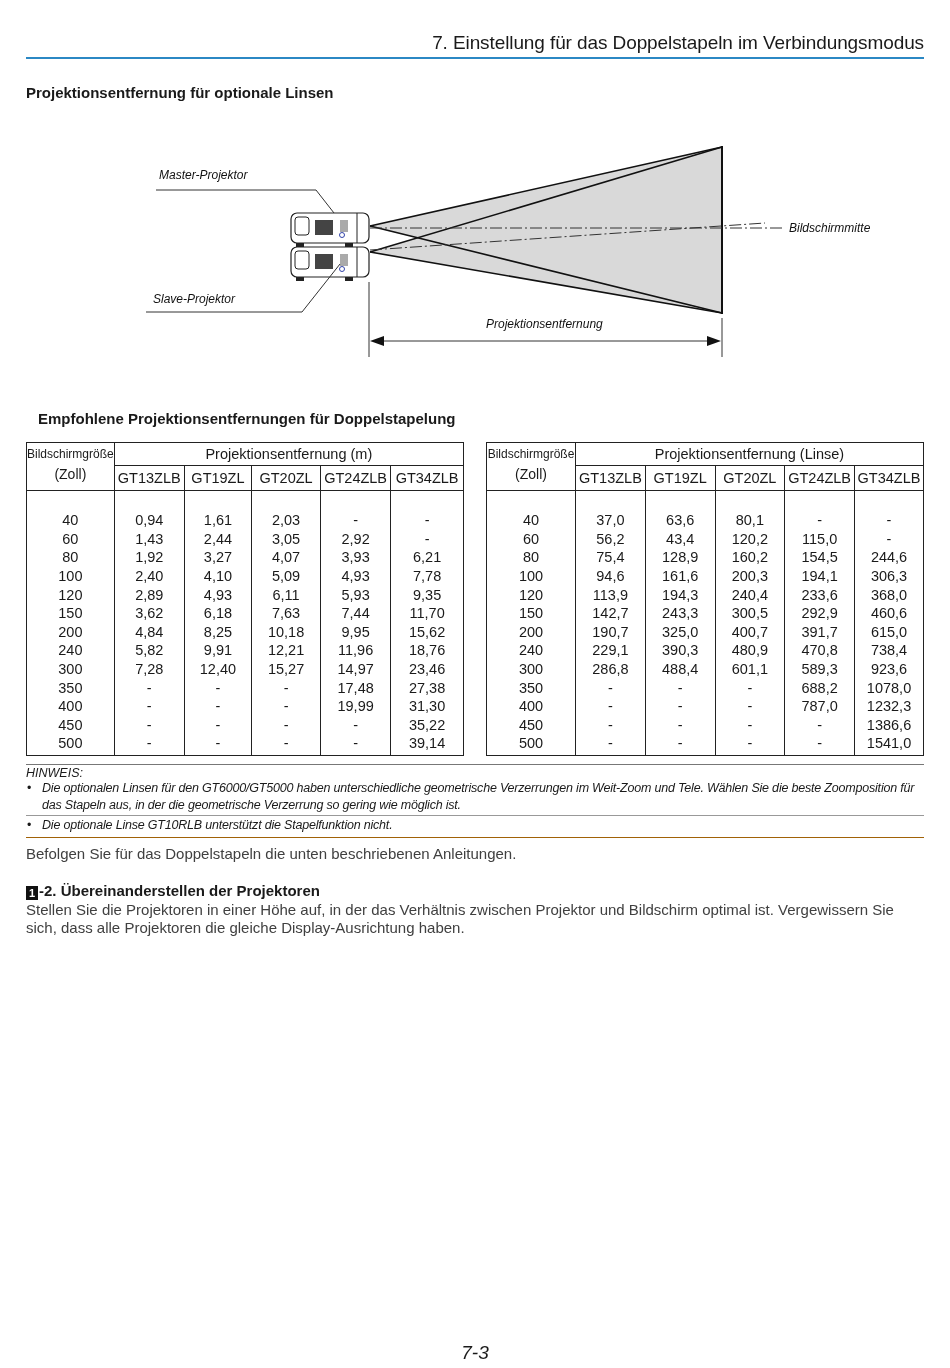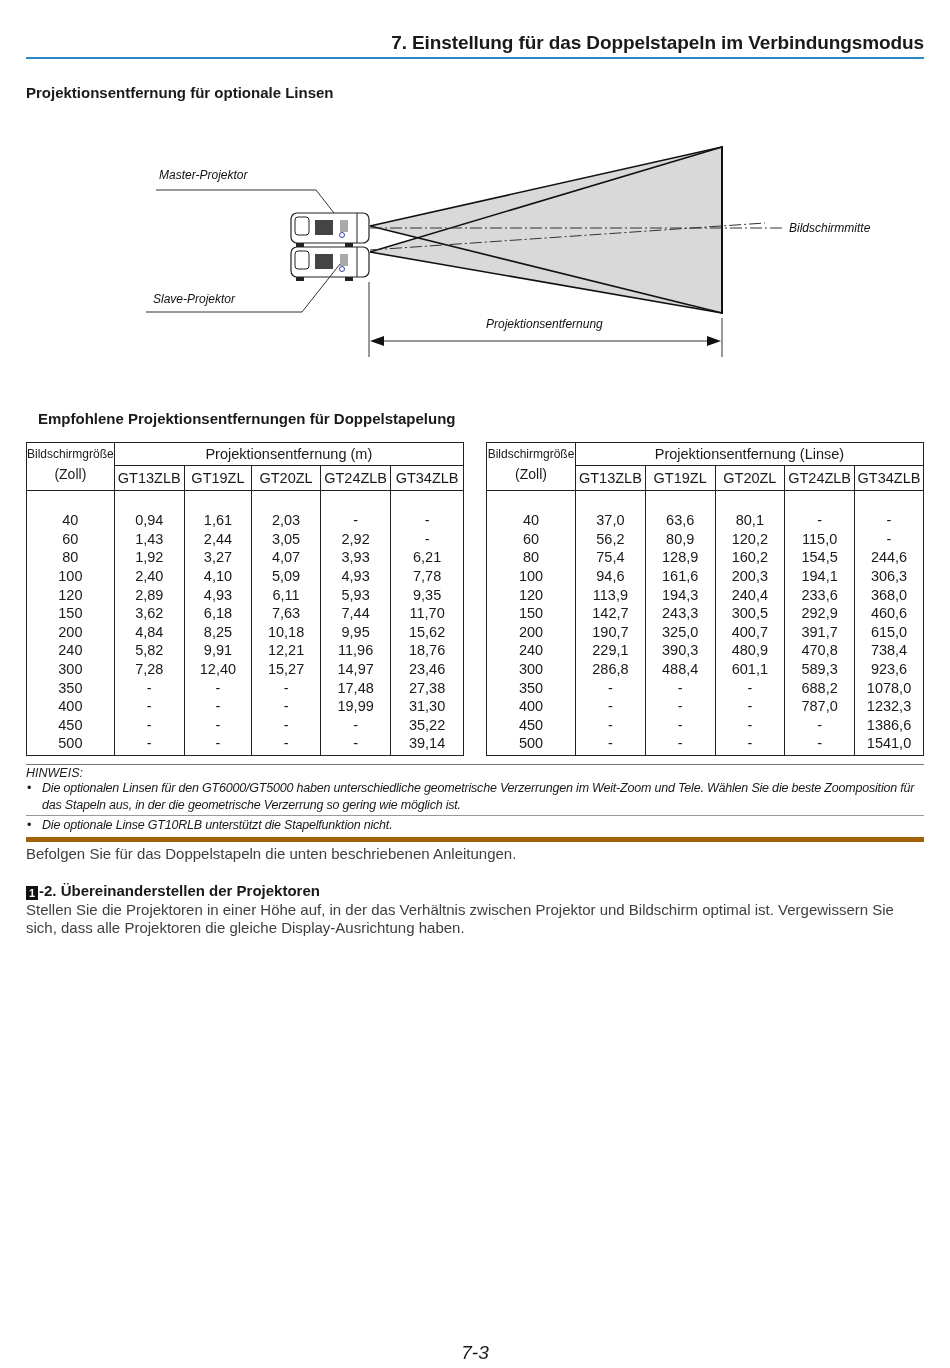--- a/index.html
+++ b/index.html
@@ -1,37 +1,37 @@
 <!DOCTYPE html>
 <html><head>
 <meta charset="utf-8">
 <style>
   html, body { margin: 0; padding: 0; background: #ffffff; }
   body { width: 950px; height: 1368px; position: relative; overflow: hidden;
          font-family: "Liberation Sans", "DejaVu Sans", sans-serif; color: #1a1a1a; }
   .page-header { position: absolute; left: 26px; right: 26px; top: 30px; height: 30px; }
-  .page-title { position: absolute; right: 0; top: 2px; font-size: 19px; font-weight: bold; letter-spacing: -0.1px; }
+  .page-title { position: absolute; right: 0; top: 2px; font-size: 19px; font-weight: normal; letter-spacing: -0.1px; }
   .header-rule { position: absolute; left: 0; right: 0; top: 27px; height: 2px; background: #2b88c4; }
   .section-heading { position: absolute; left: 26px; font-size: 15px; font-weight: bold; }
   .diagram { position: absolute; left: 0; top: 130px; width: 950px; height: 240px; }
   .diagram svg { position: absolute; left: 0; top: 0; }
   .dlabel { position: absolute; font-size: 12px; font-style: italic; color: #111; white-space: nowrap; }
 
   table.dist { position: absolute; top: 442px; border-collapse: collapse; font-size: 14.5px; }
   table.dist td, table.dist th { padding: 0; text-align: center; font-weight: normal; }
   table.dist .hdr-size { font-family: "Liberation Sans Narrow", "Liberation Sans", sans-serif; font-size: 12px; line-height: 14px; vertical-align: top; padding-top: 4px; border: 1px solid #222; border-bottom: 1.5px solid #222; }
   table.dist .hdr-size .unit { font-size: 14px; display: block; margin-top: 6px; }
   table.dist .hdr-main { height: 22px; border: 1px solid #222; font-size: 14.5px; margin-left: 6px; }
   table.dist .hdr-model { height: 24px; border: 1px solid #222; border-bottom: 1.5px solid #222; font-size: 14.5px; }
   table.dist tbody td { height: 18.6px; line-height: 18px; border-left: 1px solid #222; border-right: 1px solid #222; }
   table.dist tbody tr:first-child td { padding-top: 20px; }
   table.dist tbody tr:last-child td { border-bottom: 1.5px solid #222; padding-bottom: 2px; }
   table.dist { border: 1.5px solid #222; }
 
-  .note-box { position: absolute; left: 26px; right: 26px; top: 764px; border-top: 1px solid #777; border-bottom: 5px solid #a16207; padding: 1px 0 3px 0; }
+  .note-box { position: absolute; left: 26px; right: 26px; top: 764px; border-top: 1px solid #777; border-bottom: 1px solid #a16207; padding: 1px 0 3px 0; }
   .note-title { font-size: 12.5px; font-style: italic; line-height: 14px; }
   .note-item { font-size: 12.5px; font-style: italic; line-height: 17px; position: relative; padding-left: 16px; letter-spacing: -0.2px; }
   .note-item .bullet { position: absolute; left: 1px; top: 0; font-style: normal; }
   .note-sep { border-top: 1px solid #999; margin: 1px 0 1px 0; }
 
   .body-text { position: absolute; left: 26px; right: 26px; font-size: 15px; line-height: 18px; color: #404040; }
   .step-heading { position: absolute; left: 26px; top: 882px; font-size: 15px; font-weight: bold; }
   .step-badge { display: inline-block; width: 12px; height: 14px; background: #111; color: #fff; font-size: 11px; line-height: 14px; text-align: center; vertical-align: -1px; margin-right: 1px; }
   .page-number { position: absolute; left: 0; right: 0; top: 1342px; text-align: center; font-size: 19px; font-style: italic; }
 </style>
@@ -262,21 +262,21 @@
         <td>40</td>
         <td>37,0</td>
         <td>63,6</td>
         <td>80,1</td>
         <td>-</td>
         <td>-</td>
       </tr>
       <tr>
         <td>60</td>
         <td>56,2</td>
-        <td>80,9</td>
+        <td>43,4</td>
         <td>120,2</td>
         <td>115,0</td>
         <td>-</td>
       </tr>
       <tr>
         <td>80</td>
         <td>75,4</td>
         <td>128,9</td>
         <td>160,2</td>
         <td>154,5</td>

